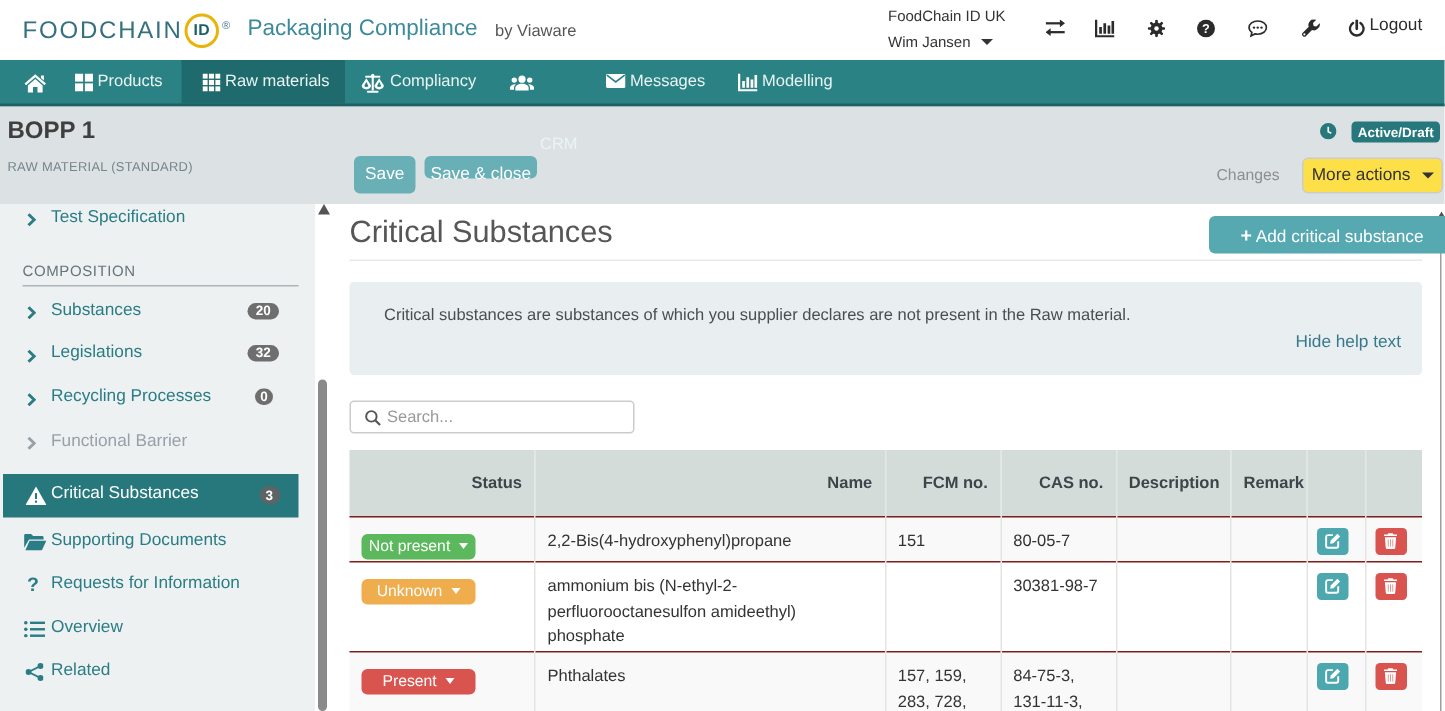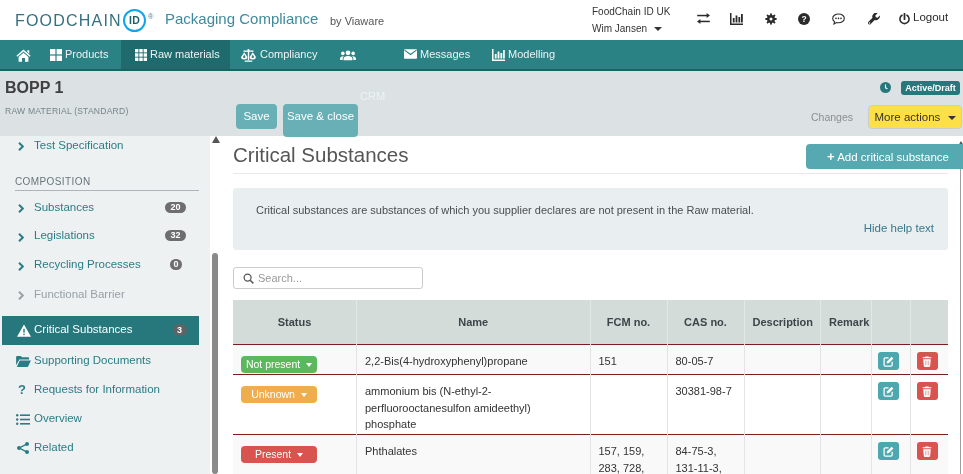--- a/index.html
+++ b/index.html
@@ -1,39 +1,39 @@
 <!DOCTYPE html>
 <html><head>
 <meta charset="utf-8">
 <style>
 * { margin:0; padding:0; box-sizing:border-box; }
 html,body { width:963px; height:474px; overflow:hidden; font-family:"Liberation Sans", sans-serif; background:#fff; }
 .abs { position:absolute; }
 
 #brand { position:absolute; left:15px; top:12.7px; font-size:16px; letter-spacing:1.2px; color:#35707e; line-height:1; }
-#idcircle { position:absolute; left:123px; top:9px; width:23px; height:23px; border:2px solid #0ea5e9; border-radius:50%; color:#1d5e6b; font-size:10.5px; font-weight:bold; text-align:center; line-height:18.5px; letter-spacing:0.3px; }
+#idcircle { position:absolute; left:123px; top:9px; width:23px; height:23px; border:2px solid #eab308; border-radius:50%; color:#1d5e6b; font-size:10.5px; font-weight:bold; text-align:center; line-height:18.5px; letter-spacing:0.3px; }
 #reg { position:absolute; left:148px; top:12px; font-size:7.5px; color:#4a7a8a; }
 #pkg { position:absolute; left:165px; top:10px; font-size:15px; color:#3d8a9c; }
 #byv { position:absolute; left:330px; top:14.5px; font-size:11px; color:#555; }
 #acct { position:absolute; left:592px; top:4px; font-size:10px; color:#333; line-height:16.5px; }
 .caret { display:inline-block; width:0; height:0; border-left:4px solid transparent; border-right:4px solid transparent; border-top:4px solid #333; vertical-align:middle; margin-left:4px; }
 .hicon { position:absolute; top:13px; color:#2b2b2b; } .hicon svg { display:block; }
 #logout { position:absolute; left:913px; top:11px; font-size:11.5px; color:#2b2b2b; }
 
 #navbar { position:absolute; left:0; top:40px; width:963px; height:31px; background:#2b8284; border-bottom:2px solid #1d6163; }
 .nav-item { position:absolute; top:40px; height:29px; color:#eaf4f3; font-size:11px; line-height:29px; z-index:3; }
 #nav-active { position:absolute; left:121px; top:40px; width:109px; height:29px; background:#1e6a6c; z-index:2; }
 .nicon { position:absolute; top:49px; z-index:3; } .nicon svg { display:block; }
 
 #band { position:absolute; left:0; top:71px; width:963px; height:65px; background:#dce2e4; }
 #bopp { position:absolute; left:5px; top:79px; font-size:16px; font-weight:bold; color:#3f3f3f; }
 #rawmat { position:absolute; left:5px; top:106px; font-size:8.6px; color:#76848c; letter-spacing:0.2px; }
 .tealbtn { position:absolute; background:#68afb6; color:#fff; border-radius:4px; font-size:11.5px; text-align:center; white-space:nowrap; }
 #save { left:236px; top:104px; width:41px; height:25px; line-height:25px; }
-#saveclose { left:283px; top:104px; width:75px; height:33px; line-height:25px; }
+#saveclose { left:283px; top:104px; width:75px; height:15px; line-height:25px; }
 #badge-ad { position:absolute; left:901px; top:81px; width:59px; height:14px; background:#26787c; border-radius:3px; color:#fff; font-size:9px; font-weight:bold; text-align:center; line-height:14px; }
 #changes { position:absolute; left:811px; top:111px; font-size:10.5px; color:#8e8e8e; }
 #moreactions { position:absolute; left:868px; top:105px; width:94px; height:24px; background:#fde047; border:1px solid #ccc; border-radius:4px; font-size:11.5px; color:#333; text-align:center; line-height:22px; white-space:nowrap; }
 
 #sidebar { position:absolute; left:0; top:136px; width:210px; height:338px; background:#eef1f2; }
 .sbi { position:absolute; left:34px; font-size:11.5px; color:#2a7d85; white-space:nowrap; z-index:2; }
 .sbi.dis { color:#97a1a7; }
 #comp { position:absolute; left:15px; top:176px; font-size:10px; color:#66757c; letter-spacing:0.4px; }
 #sbrule { position:absolute; left:15px; top:190px; width:184px; height:1px; background:#aeb5b8; }
 .sbadge { position:absolute; height:11px; background:#6e6e6e; border-radius:6px; color:#fff; font-size:9px; font-weight:bold; text-align:center; line-height:11.5px; z-index:2; }
@@ -47,21 +47,21 @@
 #addbtn { position:absolute; left:806px; top:144px; width:164px; height:25px; background:#57a9b1; border-radius:4px; color:#fff; font-size:11.5px; text-align:center; line-height:25px; }
 #addbtn b { font-size:13px; }
 #hr1 { position:absolute; left:233px; top:173px; width:715px; height:1px; background:#e9e9e9; }
 #helpbox { position:absolute; left:233px; top:188px; width:715px; height:62px; background:#e9eef0; border-radius:3px; }
 #helptext { position:absolute; left:256px; top:204px; font-size:11px; color:#4a4e51; }
 #helplink { position:absolute; left:233px; top:222px; width:701px; text-align:right; font-size:11.5px; color:#35798c; }
 #search { position:absolute; left:233px; top:267px; width:190px; height:22px; background:#fff; border:1px solid #ccc; border-radius:3px; }
 #search .ph { position:absolute; left:24px; top:4px; font-size:11px; color:#999; }
 
 #tbl { position:absolute; left:233px; top:300px; width:715px; border-collapse:collapse; table-layout:fixed; font-size:11px; color:#333; }
-#tbl th { background:#d4dcda; font-weight:bold; color:#3d4549; text-align:center; height:27px; padding:16px 8px; border-left:1px solid #e3e8e7; font-size:11px; }
+#tbl th { background:#d4dcda; font-weight:bold; color:#3d4549; text-align:right; height:27px; padding:16px 8px; border-left:1px solid #e3e8e7; font-size:11px; }
 #tbl th.nb, #tbl td.nb { border-left:none; }
 #tbl td { padding:8px 8px 0px 8px; border-left:1px solid #e4e4e4; border-top:1px solid #7f1d1d; vertical-align:top; line-height:16.5px; }
 #tbl tr.odd td { background:#f9f9f9; }
 .stbtn { display:block; margin:3px 0 0 0; width:76px; height:17px; border-radius:4px; color:#fff; font-size:10.5px; text-align:center; line-height:16px; }
 .st-g { background:#5cb85c; }
 .st-o { background:#f0ad4e; }
 .st-r { background:#d9534f; }
 .wcaret { display:inline-block; width:0; height:0; border-left:3.5px solid transparent; border-right:3.5px solid transparent; border-top:4px solid #fff; vertical-align:middle; margin-left:3px; }
 .abtn { display:inline-block; width:21px; height:18px; border-radius:3px; text-align:center; vertical-align:top; padding-top:2.5px; margin-top:-1px; }
 .abtn.e { background:#4ca7ae; }

